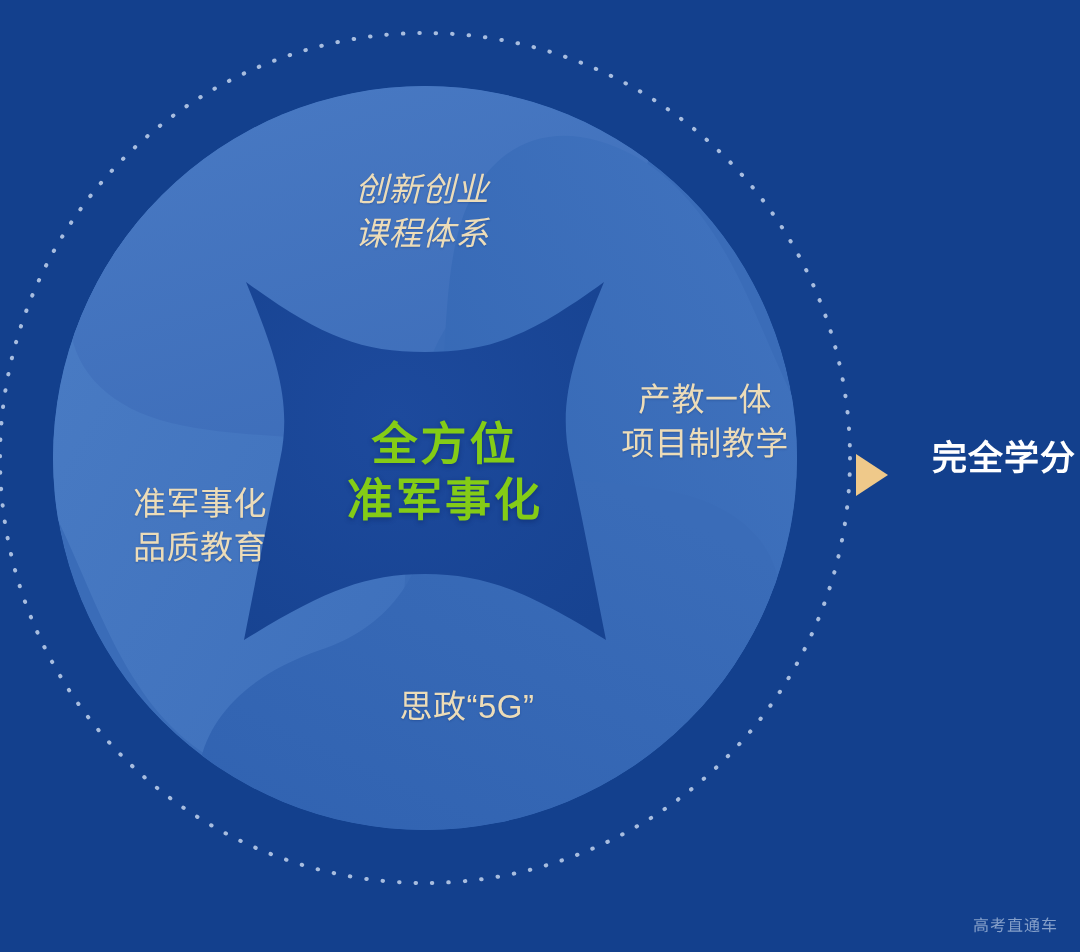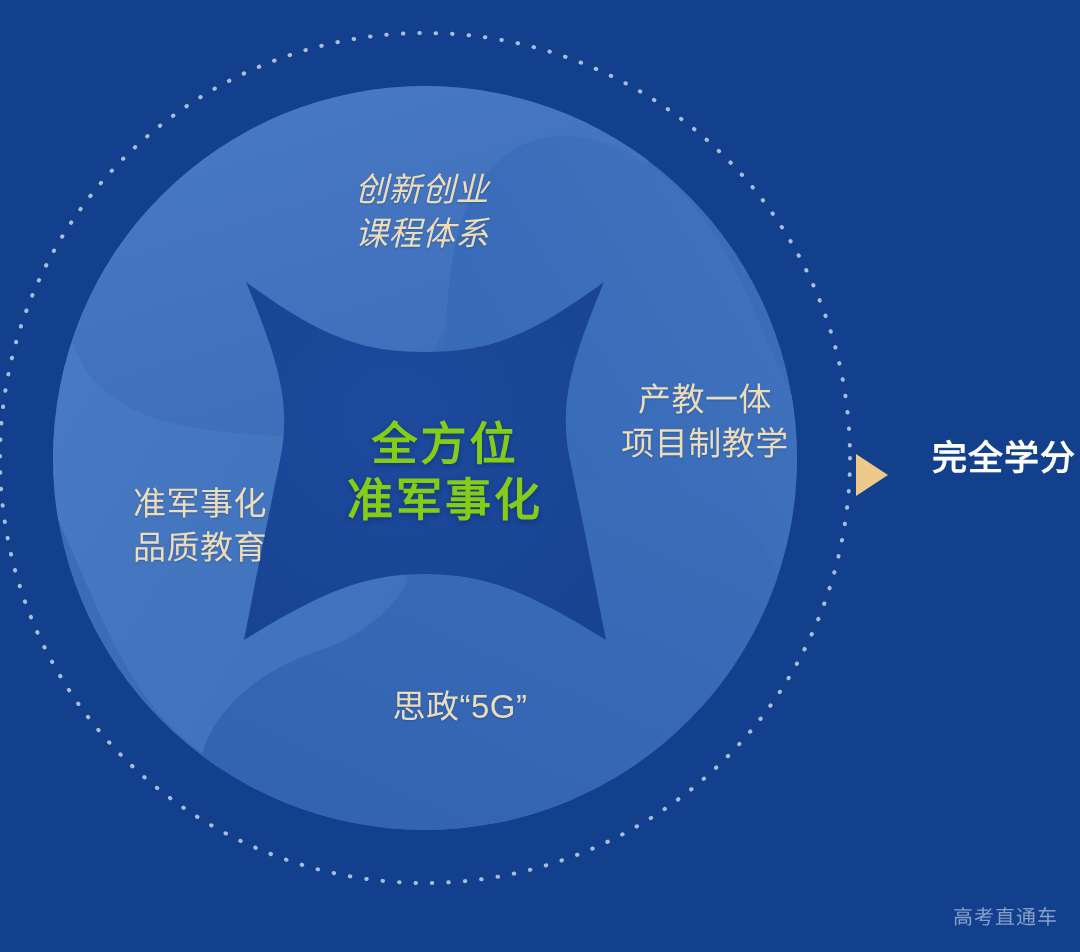--- a/index.html
+++ b/index.html
@@ -51,31 +51,31 @@
     color: #ffffff;
     font-size: 35px;
     font-weight: 700;
     line-height: 1.3;
     letter-spacing: 1px;
     text-align: right;
   }
   .watermark {
     position: absolute;
     right: 22px;
-    bottom: 22px;
+    bottom: 16px;
     color: #8fa8cf;
-    font-size: 20px;
+    font-size: 16px;
     letter-spacing: 1px;
     opacity: 0.92;
   }
   
   #label-top      { left: 262px; top: 168px; width: 320px; font-style: italic; }
   #label-left     { left: 55px;  top: 482px; width: 290px; }
   #label-right    { left: 555px; top: 378px; width: 300px; }
-  #label-bottom   { left: 295px; top: 685px; width: 330px; }
+  #label-bottom   { left: 302px; top: 685px; width: 330px; }
   #label-center   { left: 285px; top: 416px; width: 320px; }
   #label-outcome  { left: 896px; top: 435px; width: 180px; }
 </style>
 </head>
 <body>
 
 <div id="stage">
 
   <svg id="diagram-svg" viewBox="0 0 1080 952">
     <defs>

